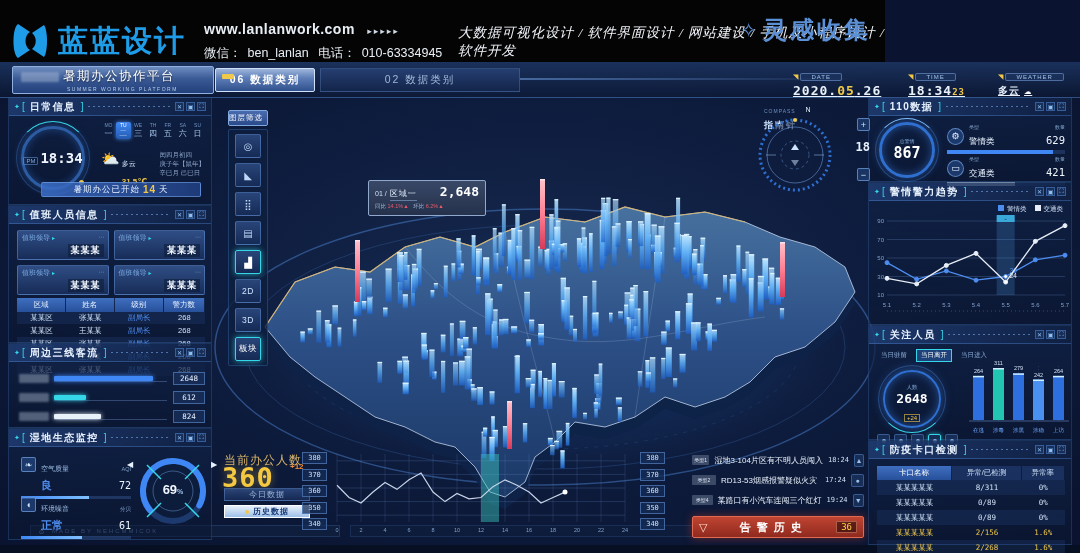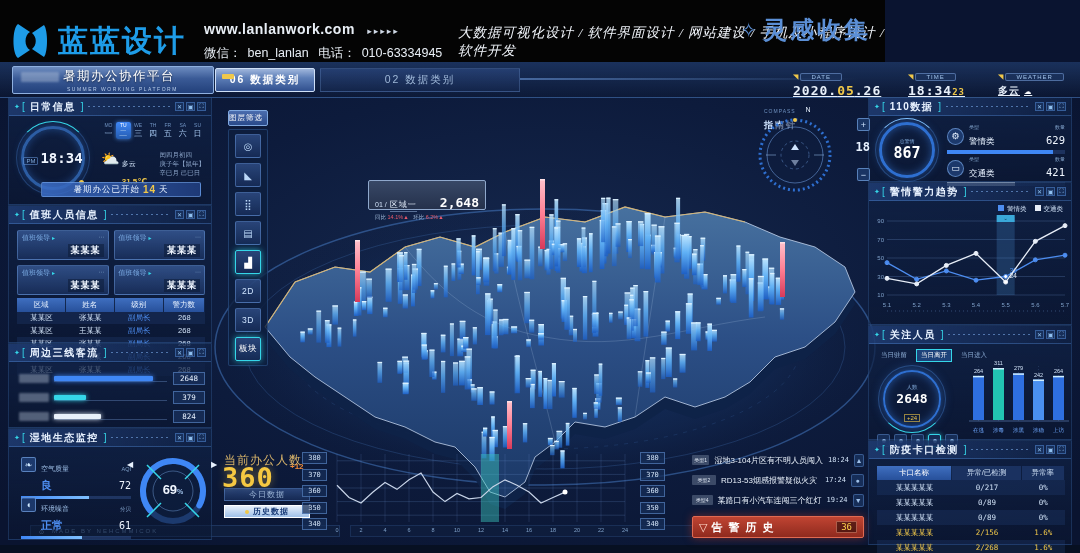--- a/index.html
+++ b/index.html
@@ -124,21 +124,21 @@
   
   .layer-panel { position:absolute; left:228px; top:48px; width:40px; z-index:15; }
   .layer-head { background:linear-gradient(180deg,#4a6cae,#2a4a8a); border:1px solid #7fa8e0; color:#fff; font-size:7.5px; text-align:left; padding:2px 0; letter-spacing:1px; border-radius:2px; }
   .layer-body { margin-top:3px; background:rgba(14,30,62,.82); border:1px solid rgba(80,140,220,.3); padding:4px 0; display:flex; flex-direction:column; align-items:center; gap:5px; border-radius:2px; }
   .layer-btn { width:26px; height:24px; border:1px solid rgba(110,160,230,.45); background:linear-gradient(180deg, rgba(60,95,160,.6), rgba(25,48,95,.7)); border-radius:2px; color:#bcd8f8; font-size:10px; display:flex; align-items:center; justify-content:center; cursor:pointer; }
   .layer-btn.txt { font-size:8.5px; letter-spacing:.5px; color:#cfe4ff; }
   .layer-btn.active { border:1px solid #35d6e8; box-shadow:0 0 6px rgba(53,214,232,.7); color:#fff; }
 
   
   .map-svg { position:absolute; left:205px; top:35px; z-index:1; }
-  .map-tooltip { position:absolute; left:368px; top:118px; width:118px; height:30px; background:linear-gradient(180deg, rgba(58,74,104,.95), rgba(38,50,76,.95)); border:1px solid #8fa8cc; border-radius:2px; z-index:16; padding:14px 6px; }
+  .map-tooltip { position:absolute; left:368px; top:118px; width:118px; height:36px; background:linear-gradient(180deg, rgba(58,74,104,.95), rgba(38,50,76,.95)); border:1px solid #8fa8cc; border-radius:2px; z-index:16; padding:3px 6px; }
   .tt-row1 { display:flex; align-items:baseline; }
   .tt-idx { color:#cfe0f5; font-size:7px; margin-right:3px; }
   .tt-name { color:#e8f2ff; font-size:8px; letter-spacing:1px; border-bottom:1px solid rgba(160,190,230,.5); padding-bottom:1px; }
   .tt-value { margin-left:auto; color:#fff; font-size:13px; font-weight:bold; font-family:"DejaVu Sans Mono",monospace; }
   .tt-row2 { margin-top:2px; font-size:5.5px; color:#9fb8d8; }
   .tt-up { color:#e85a6a; }
   .compass { position:absolute; left:742px; top:46px; width:128px; height:92px; z-index:14; }
   .compass-label { position:absolute; left:22px; top:0; }
   .compass-en { color:#6f92c0; font-size:5px; letter-spacing:1px; display:block; }
   .compass-cn { color:#cfe4ff; font-size:9px; font-weight:bold; letter-spacing:2px; }
@@ -202,21 +202,21 @@
   .office-chart { position:absolute; left:333px; top:388px; z-index:11; }
 
   .alerts { position:absolute; left:692px; top:390px; width:172px; z-index:12; }
   .alert-row { display:flex; align-items:center; height:16px; margin-bottom:4px; }
   .alert-tag { width:24px; height:10px; background:rgba(150,165,190,.35); border-radius:1px; color:#dce4f0; font-size:5px; display:flex; align-items:center; justify-content:center; filter:blur(.4px); margin-right:5px; }
   .alert-text { color:#e8f0fa; font-size:8px; white-space:nowrap; flex:1; }
   .alert-time { color:#cfe0f5; font-size:7px; margin:0 5px; font-family:"DejaVu Sans Mono",monospace; }
   .alert-mark { width:13px; height:13px; border:1px solid rgba(110,160,230,.4); background:rgba(30,60,110,.6); color:#9fc0e8; font-size:7px; display:flex; align-items:center; justify-content:center; border-radius:2px; cursor:pointer; }
   .alert-history { position:absolute; left:0; top:64px; width:172px; height:22px; background:linear-gradient(180deg,#c04432,#8f2a1e); border:1px solid #e06a52; border-radius:2px; display:flex; align-items:center; padding:0 6px; cursor:pointer; box-shadow:0 0 8px rgba(200,60,40,.5); }
   .ah-icon { color:#ffd8c8; font-size:11px; margin-right:4px; }
-  .ah-label { flex:1; text-align:left; color:#fff; font-size:11px; font-weight:bold; letter-spacing:6px; }
+  .ah-label { flex:1; text-align:center; color:#fff; font-size:11px; font-weight:bold; letter-spacing:6px; }
   .ah-count { background:rgba(40,10,8,.6); border:1px solid rgba(255,160,130,.5); color:#ffd34d; font-size:9px; padding:0 4px; border-radius:1px; font-family:"DejaVu Sans Mono",monospace; }
 
   .made-by { position:absolute; left:30px; top:463px; width:310px; height:12px; background:rgba(16,32,64,.8); border:1px solid rgba(70,120,190,.25); color:#5f7fa8; font-size:6px; letter-spacing:2px; display:flex; align-items:center; padding-left:8px; z-index:9; }
   .made-by::before { content:"⊙"; margin-right:6px; color:#7fa0c8; }
   .made-by2 { position:absolute; left:350px; top:463px; width:512px; height:12px; background:rgba(16,32,64,.6); border:1px solid rgba(70,120,190,.2); z-index:8; }
 </style>
 </head>
 <body>
 
 <div class="page">
@@ -1003,21 +1003,21 @@
             <span class="pf-track">
               <i class="pf-fill" style="width: 88%; background: rgb(63, 135, 245); box-shadow: rgb(63, 135, 245) 0px 0px 5px;"></i>
             </span>
             <span class="pf-value">2648</span>
           </div>
           <div class="pf-row" style="top: 47px;">
             <span class="pf-label redact"></span>
             <span class="pf-track">
               <i class="pf-fill" style="width: 28%; background: rgb(53, 214, 232); box-shadow: rgb(53, 214, 232) 0px 0px 5px;"></i>
             </span>
-            <span class="pf-value">379</span>
+            <span class="pf-value">612</span>
           </div>
           <div class="pf-row" style="top: 66px;">
             <span class="pf-label redact"></span>
             <span class="pf-track">
               <i class="pf-fill" style="width: 42%; background: rgb(232, 240, 250); box-shadow: rgb(232, 240, 250) 0px 0px 5px;"></i>
             </span>
             <span class="pf-value">824</span>
           </div>
         </div>
     </div>
@@ -1248,21 +1248,21 @@
           </span>
         </div>
       <div class="cp-table" id="cp-table">
           <div class="cp-tr">
             <span class="cp-th cc1 first">卡口名称</span>
             <span class="cp-th cc2">异常/已检测</span>
             <span class="cp-th cc3">异常率</span>
           </div>
           <div class="cp-tr">
             <span class="cp-td name cc1">某某某某某</span>
-            <span class="cp-td cc2">0/217</span>
+            <span class="cp-td cc2">8/311</span>
             <span class="cp-td cc3">0%</span>
           </div>
           <div class="cp-tr">
             <span class="cp-td name cc1">某某某某某</span>
             <span class="cp-td cc2">0/89</span>
             <span class="cp-td cc3">0%</span>
           </div>
           <div class="cp-tr">
             <span class="cp-td name cc1">某某某某某</span>
             <span class="cp-td cc2">0/89</span>

